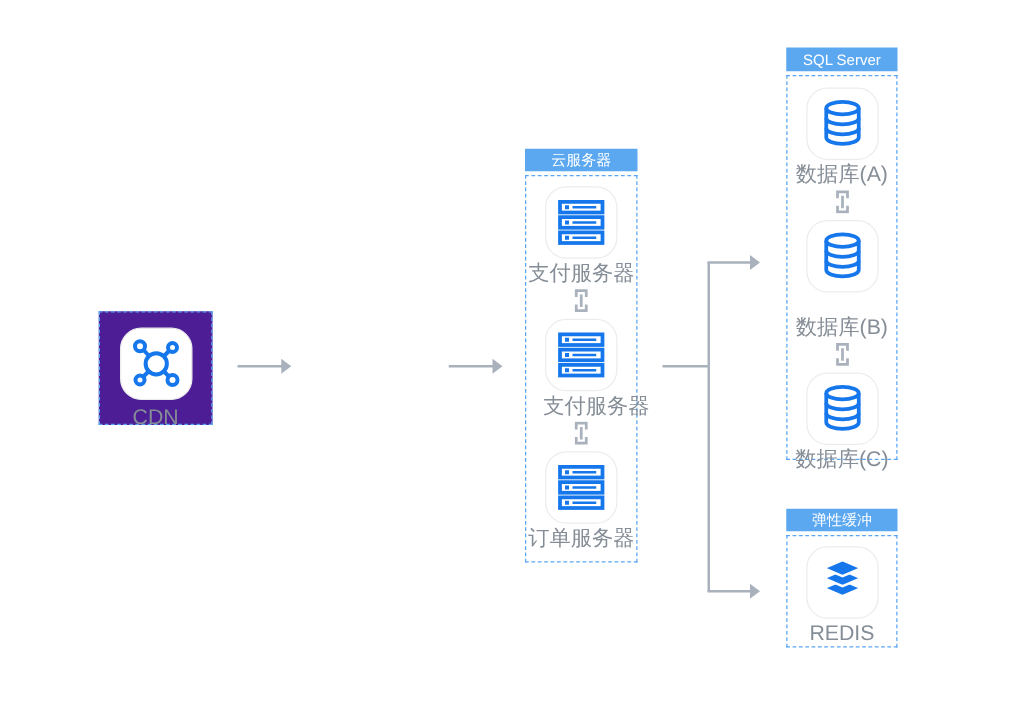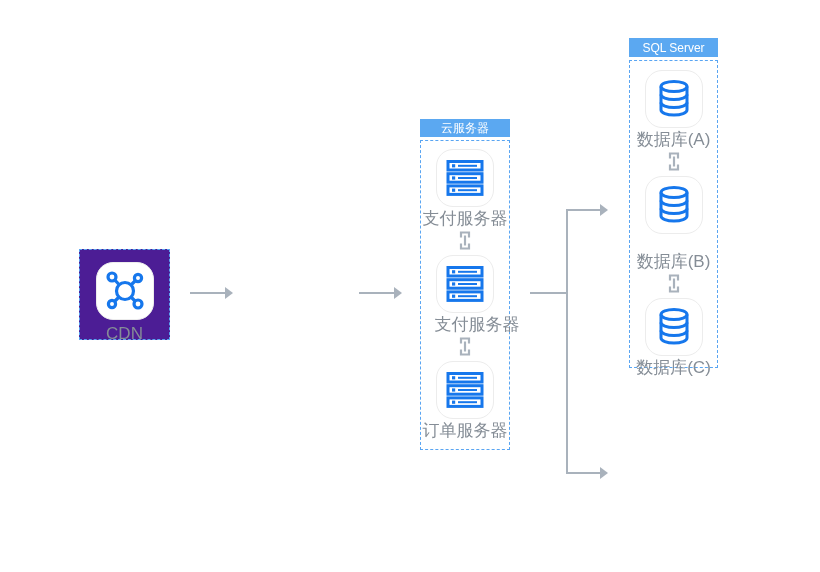--- a/index.html
+++ b/index.html
@@ -217,14 +217,31 @@
             <path d="M11 19.5 A13 5 0 0 0 37 19.5"></path>
             <path d="M11 27.5 A13 5 0 0 0 37 27.5"></path>
           </g>
         </svg>
       </div>
       <div class="node-label" style="margin-top:5px;">数据库(C)</div>
 
     </div>
   </div>
 
+  <div class="group" style="left:629px;top:407px;width:89px;">
+    <div class="group-tab">弹性缓冲</div>
+    <div class="group-body" style="height:90px;padding-top:8px;">
+
+      <div class="squircle">
+        <svg class="icon-svg" width="48" height="48" viewBox="0 0 48 48">
+          <g fill="#1677ec" stroke="#ffffff" stroke-width="2">
+            <path d="M24 22 L39 28.5 24 35 9 28.5 Z"></path>
+            <path d="M24 14 L39 20.5 24 27 9 20.5 Z"></path>
+            <path d="M24 6 L39 12.5 24 19 9 12.5 Z"></path>
+          </g>
+        </svg>
+      </div>
+      <div class="node-label" style="margin-top:5px;">REDIS</div>
+
+    </div>
+  </div>
 
 </div>
 
 </body></html>

